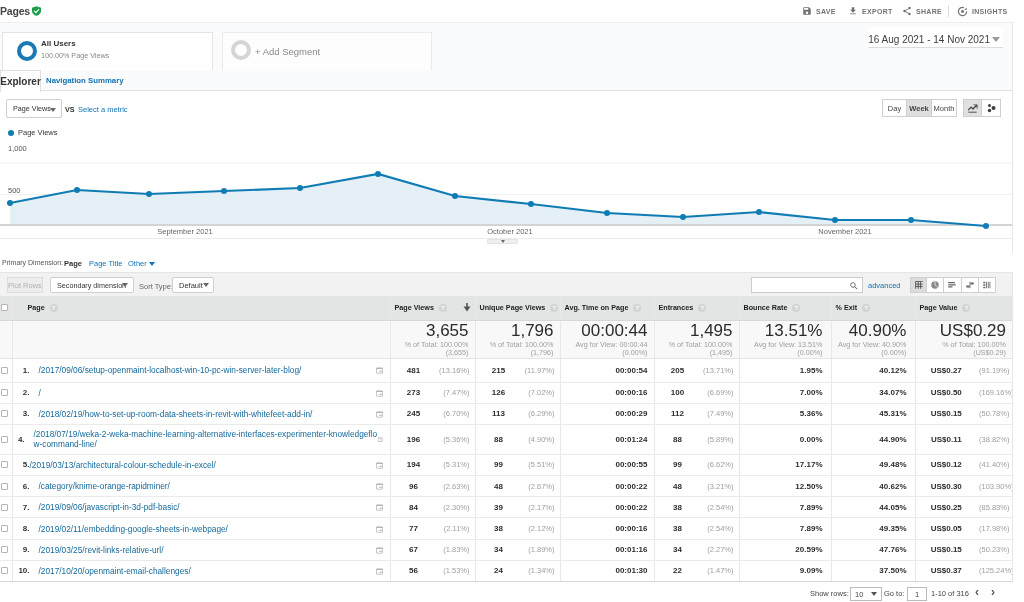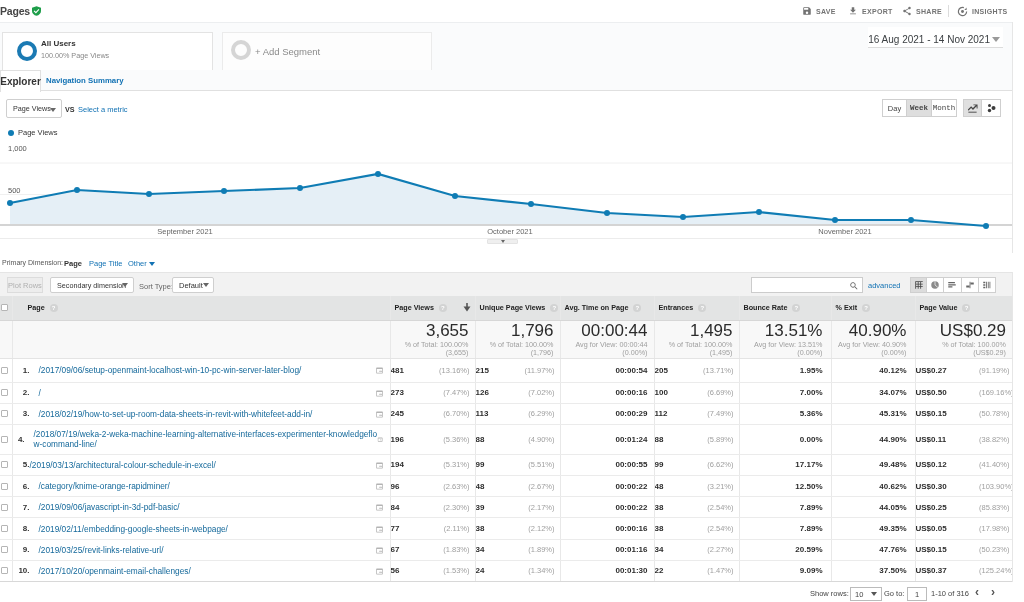--- a/index.html
+++ b/index.html
@@ -45,21 +45,21 @@
   font-size:7.2px; color:#333; display:flex; align-items:center; }
 #pv-dd { left:6px; top:8px; width:56px; height:19px; padding-left:6px; }
 #pv-dd .caret { position:absolute; right:5px; top:8px; }
 .caret { width:0; height:0; border-left:3.5px solid transparent; border-right:3.5px solid transparent; border-top:4px solid #666; }
 #vs { left:65px; top:14px; font-size:7.2px; font-weight:bold; color:#333; }
 #selmetric { left:78px; top:14px; font-size:7.5px; color:#1272b4; }
 #dwm { left:882px; top:99px; }
 #dwm { position:absolute; display:flex; }
 .dwmbtn { height:18px; width:25px; border:1px solid #cfcfcf; background:#fff; font-size:7.5px; color:#444;
   display:flex; align-items:center; justify-content:center; }
-.dwmbtn + .dwmbtn { border-left:none;font-family:Liberation Mono, monospace; }
+.dwmbtn + .dwmbtn { border-left:none; }
 .dwmbtn.sel { background:#dedede; font-weight:bold; }
 #charticons { left:963px; top:99px; position:absolute; display:flex; }
 .cibtn { width:19px; height:18px; border:1px solid #cfcfcf; background:#fff;
   display:flex; align-items:center; justify-content:center; }
 .cibtn + .cibtn { border-left:none; }
 .cibtn.sel { background:#e0e0e0; }
 
 
 #legend { left:8px; top:128px; display:flex; align-items:center; gap:4px; font-size:7.5px; color:#333; }
 #legenddot { width:6px; height:6px; border-radius:50%; background:#0f7cb4; }
@@ -96,21 +96,21 @@
 #tbl tbody tr:last-child td { border-bottom:1px solid #d8d8d8; }
 #tbl tbody tr.tall td { height:30px; }
 #tbl tbody tr.sumrow + tr td { height:24px; }
 .cb { width:7px; height:7px; border:1px solid #b5b5b5; border-radius:1px; background:#fff; margin-left:1px; }
 .rownum { display:inline-block; width:17px; text-align:right; color:#333; font-weight:bold; }
 .purl { color:#15699b; font-size:8.3px; }
 .num { font-weight:bold; color:#2d2d2d; }
 .pct { color:#9e9e9e; font-size:7.5px; }
 .ncell { display:flex; align-items:center; justify-content:flex-end; padding-right:5px; }
 .ncell .pw { white-space:nowrap; }
-.ncell .pv { text-align:left; flex:1; }
+.ncell .pv { text-align:center; flex:1; }
 .ncell .pw { width:31px; text-align:right; margin-left:2px; }
 #tbl .scell { text-align:right; padding-right:6px; }
 .bignum { font-size:17px; color:#2b2b2b; }
 .subline { font-size:7.2px; color:#9e9e9e; line-height:8.5px; }
 .hq { display:inline-block; width:8px; height:8px; border-radius:50%; background:#d2d3d3; color:#fff; font-size:6px; text-align:center; line-height:8px; vertical-align:middle; margin-left:5px; font-weight:bold;}
 .pgicon { float:right; margin-right:6px; margin-top:1px; opacity:0.55; }
 
 
 #footer { left:0; top:582px; width:1012px; height:20px; background:#fff; font-size:7.5px; color:#444; }
 #footer .fi { position:absolute; top:7px; }

